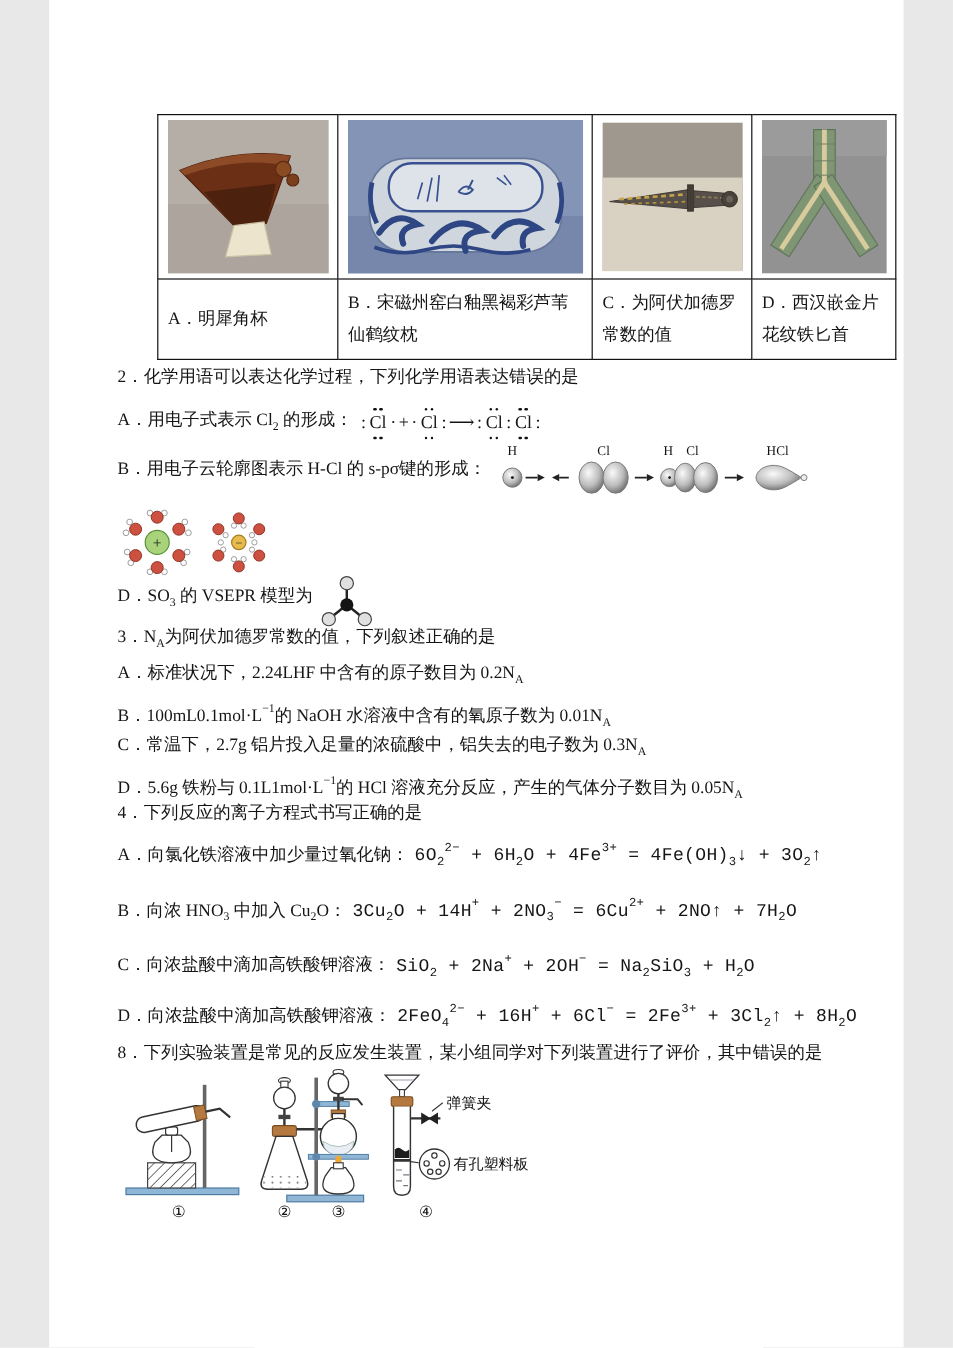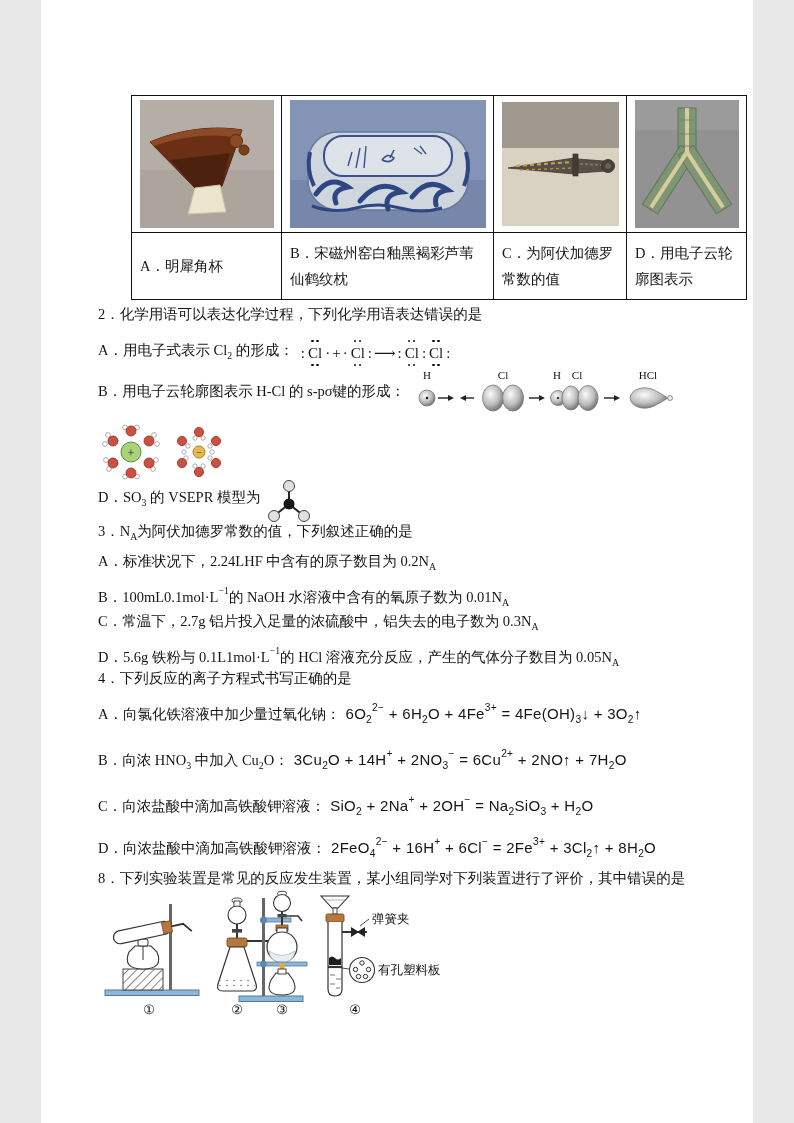--- a/index.html
+++ b/index.html
@@ -2,21 +2,21 @@
 <html><head>
 <meta charset="utf-8">
 <style>
   html,body{margin:0;padding:0;background:#e8e8e8;}
   .page{position:relative;width:712px;height:1123px;margin:0 auto;background:#ffffff;
         font-family:"Liberation Serif","DejaVu Serif",serif;color:#151515;font-size:14.5px;overflow:hidden;}
   .line{position:absolute;left:57px;white-space:nowrap;line-height:20px;}
   .flexline{display:flex;align-items:center;gap:6px;}
   sub{font-size:68%;vertical-align:-20%;}
   sup{font-size:68%;vertical-align:38%;}
-  .eq{font-family:Liberation Sans, sans-serif;font-size:15px;letter-spacing:.3px;margin-left:5px;}
+  .eq{font-family:Liberation Mono, monospace;font-size:15px;letter-spacing:.3px;margin-left:5px;}
   
   table.artifact-table{position:absolute;left:90px;top:95px;border-collapse:collapse;table-layout:fixed;}
   table.artifact-table td{border:1.6px solid #111;vertical-align:middle;text-align:center;padding:4px;}
   table.artifact-table tr.lblrow td{height:58px;text-align:left;padding:4px 8px;line-height:26px;
         font-size:14.5px;vertical-align:middle;white-space:normal;}
   table.artifact-table svg{display:block;margin:0 auto;}
   
   .edf{display:inline-flex;align-items:center;font-family:"Liberation Serif","DejaVu Serif",serif;
        font-size:15px;margin-left:6px;}
   .edf .p{margin:0 1px;}
@@ -99,21 +99,21 @@
             <rect x="50" y="50" width="4" height="68" transform="rotate(-33 52 52)"></rect>
           </g>
           <path d="M44,20 h16 M44,34 h16 M44,46 h16" stroke="#6b8062" stroke-width="0.8"></path>
         </svg>
       </td>
     </tr>
     <tr class="lblrow">
       <td><span>A．明犀角杯</span></td>
       <td><span>B．宋磁州窑白釉黑褐彩芦苇仙鹤纹枕</span></td>
       <td><span>C．为阿伏加德罗常数的值</span></td>
-      <td><span>D．用电子云轮廓图表示</span></td>
+      <td><span>D．西汉嵌金片花纹铁匕首</span></td>
     </tr>
   </tbody>
     </table>
 
   <div class="line" style="top:304px">2．化学用语可以表达化学过程，下列化学用语表达错误的是</div>
 
   <div class="line" style="top:340px;display:flex;">
     <span>A．用电子式表示 Cl<sub>2</sub> 的形成：</span>
     <span class="edf">
       <span class="p">:</span>

